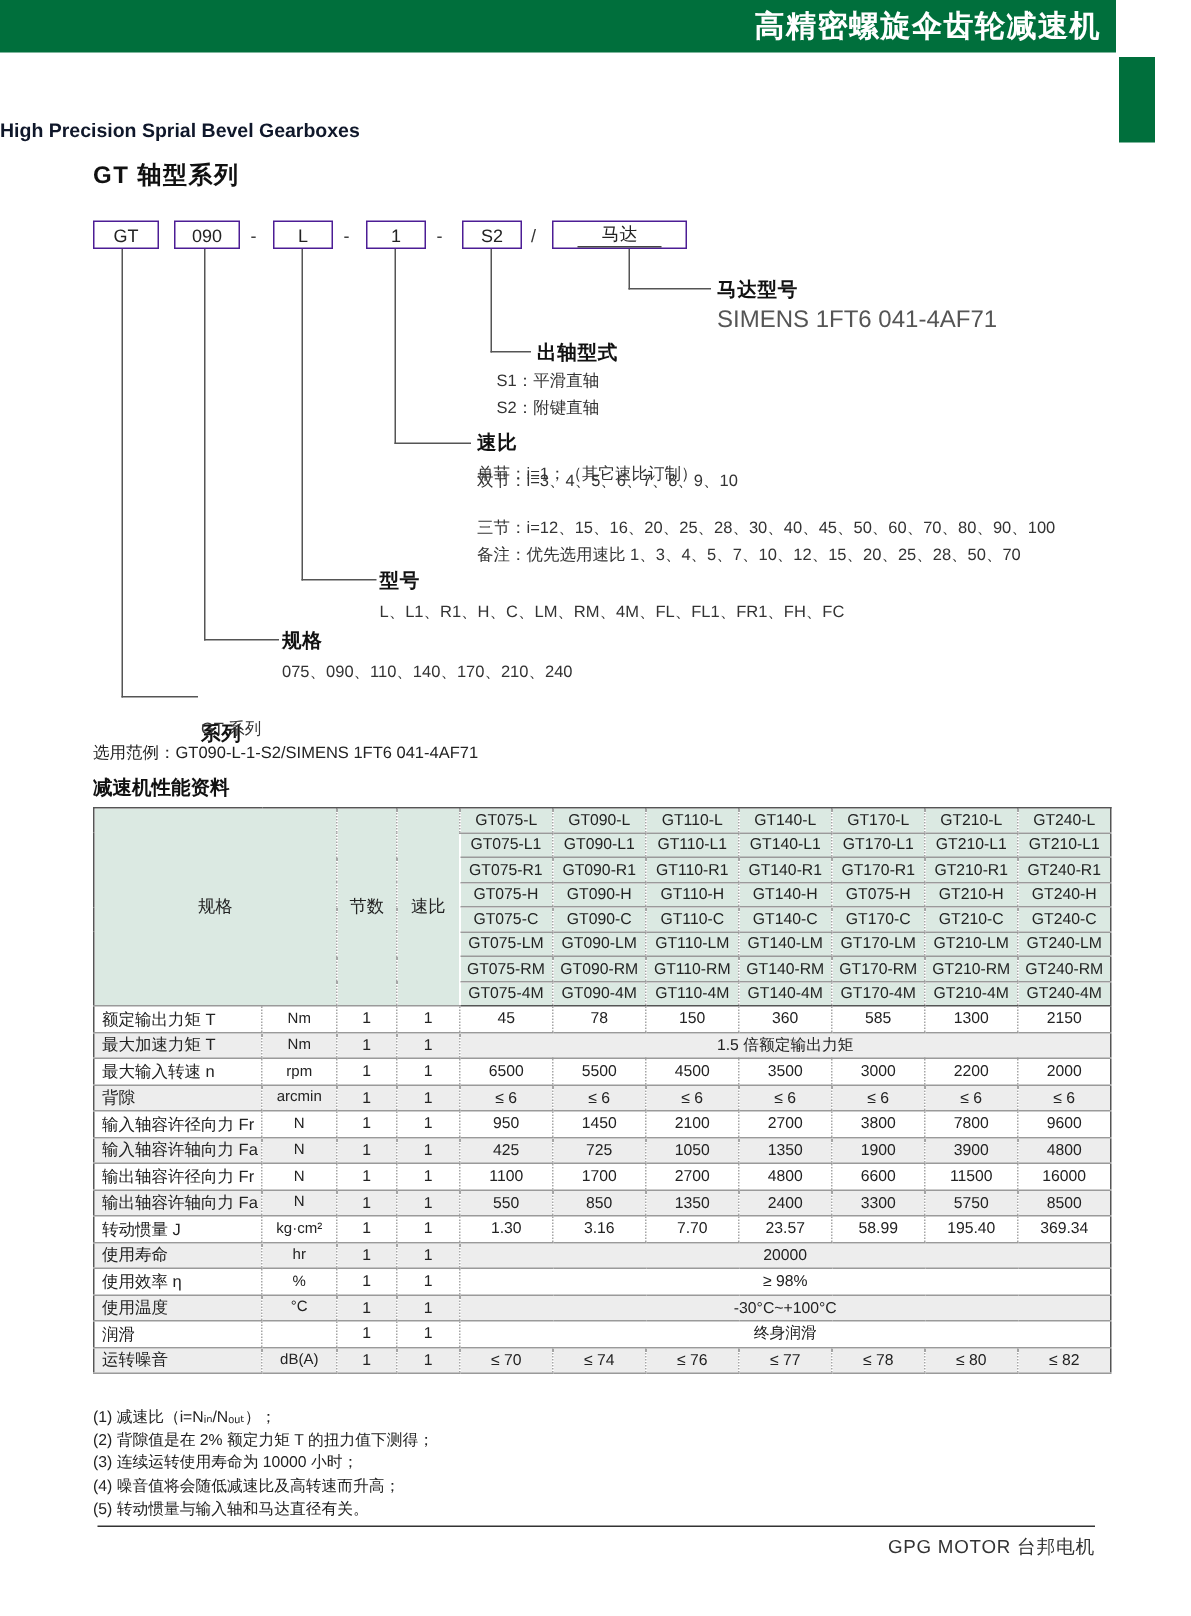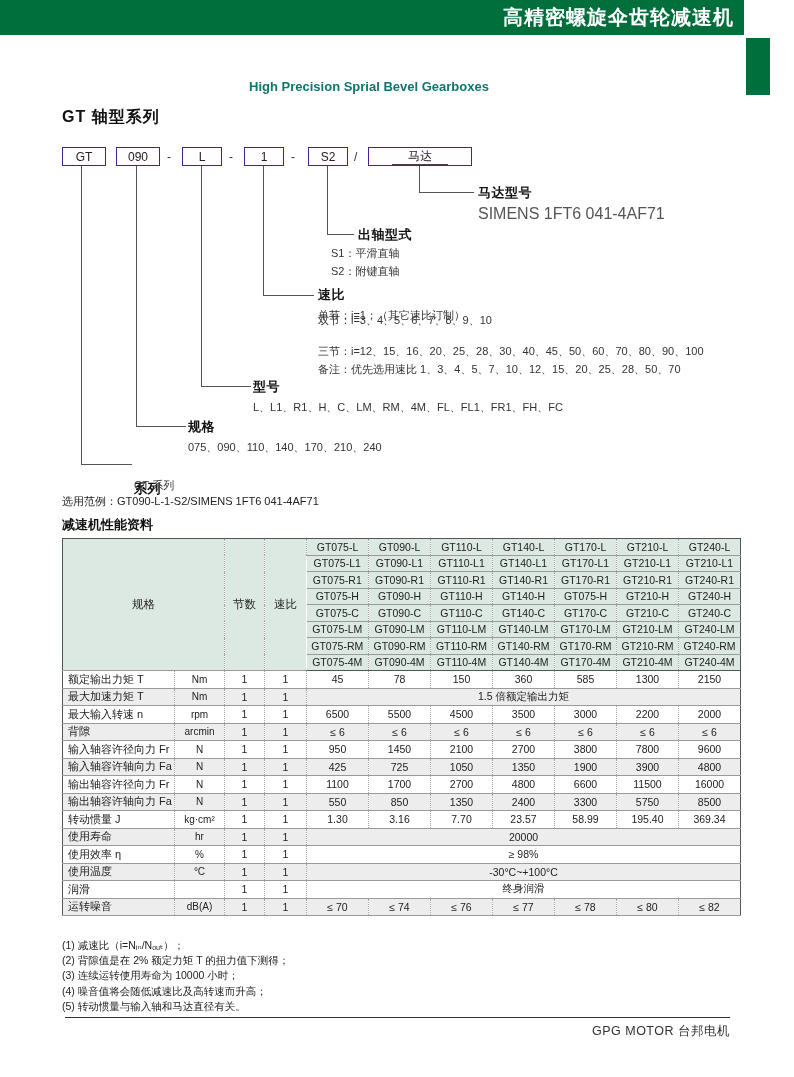--- a/index.html
+++ b/index.html
@@ -5,21 +5,21 @@
   html,body{margin:0;padding:0;background:#fff;}
   .page{position:relative;width:794px;height:1077px;background:#fff;overflow:hidden;
         font-family:"Liberation Sans","DejaVu Sans",sans-serif;color:#222;}
   .abs{position:absolute;}
 
   
   .green-bar{left:0;top:38;width:744px;height:35px;background:#006F3C;
              display:flex;align-items:center;justify-content:flex-end;}
   .green-bar .cn{color:#fff;font-size:20px;font-weight:bold;letter-spacing:1px;padding-right:10px;}
   .green-square{left:746px;top:38px;width:24px;height:57px;background:#006F3C;}
-  .subtitle{left:0;top:79px;width:738px;text-align:center;font-size:13px;font-weight:bold;color:#0f766e;}
+  .subtitle{left:0;top:79px;width:738px;text-align:left;font-size:13px;font-weight:bold;color:#0f172a;}
   .gt-title{left:62px;top:107px;font-size:16px;font-weight:bold;color:#111;letter-spacing:1px;}
 
   
   .code-box{top:147px;height:19px;border:1px solid #4c1d95;display:flex;align-items:center;
             justify-content:center;font-size:12px;color:#222;box-sizing:border-box;}
   .sep{top:150px;font-size:12px;color:#333;}
   .ul-text{border-bottom:1px solid #444;padding:0 16px;line-height:15px;}
   .elbow{border-left:1px solid #555;border-bottom:1px solid #555;}
   .callout-label{font-size:13px;font-weight:bold;color:#111;letter-spacing:0.5px;}
   .callout-line{font-size:11px;color:#333;white-space:nowrap;}
@@ -61,21 +61,21 @@
 
   <div class="abs code-box" style="left:62px;width:44px;">GT</div>
   <div class="abs code-box" style="left:116px;width:44px;">090</div>
   <div class="abs sep" style="left:167px;">-</div>
   <div class="abs code-box" style="left:182px;width:40px;">L</div>
   <div class="abs sep" style="left:229px;">-</div>
   <div class="abs code-box" style="left:244px;width:40px;">1</div>
   <div class="abs sep" style="left:291px;">-</div>
   <div class="abs code-box" style="left:308px;width:40px;">S2</div>
   <div class="abs sep" style="left:354px;">/</div>
-  <div class="abs code-box" style="left:368px;width:104px;">
+  <div class="abs code-box" style="left:368px;width:90px;">
     <span class="ul-text">马达</span>
   </div>
 
   <div class="abs elbow" style="left:419px;top:166px;width:54px;height:26px;"></div>
   <div class="abs elbow" style="left:327px;top:166px;width:26px;height:68px;"></div>
   <div class="abs elbow" style="left:263px;top:166px;width:50px;height:129px;"></div>
   <div class="abs elbow" style="left:201px;top:166px;width:49px;height:220px;"></div>
   <div class="abs elbow" style="left:136px;top:166px;width:49px;height:260px;"></div>
   <div class="abs elbow" style="left:81px;top:166px;width:50px;height:298px;"></div>
 

